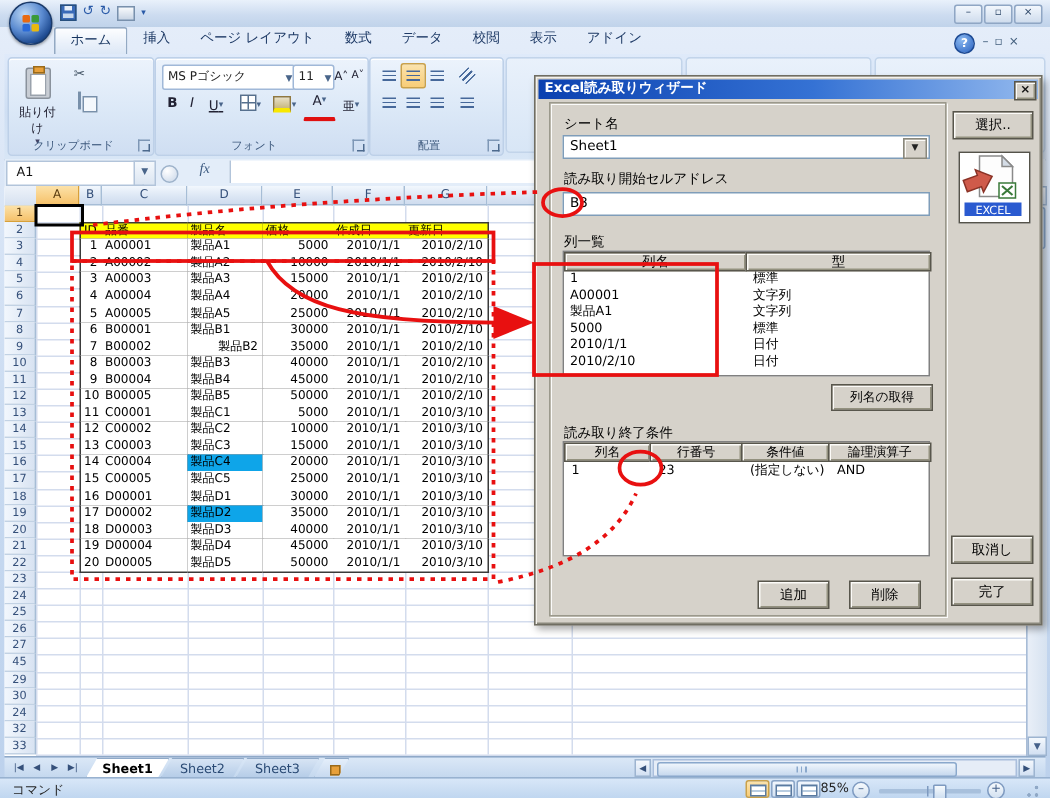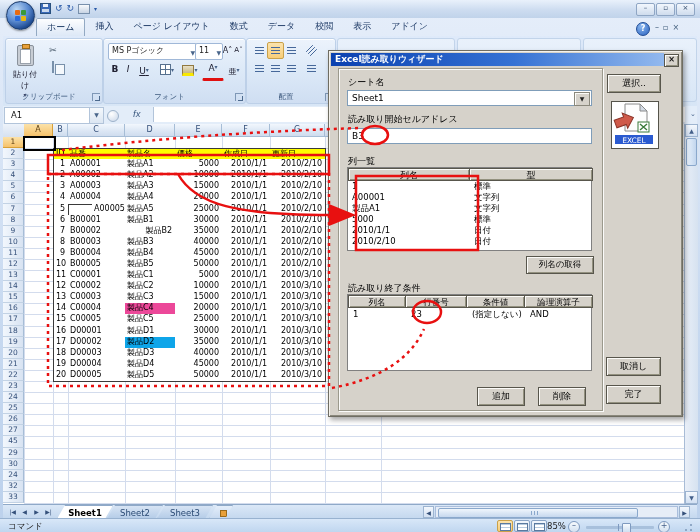--- a/index.html
+++ b/index.html
@@ -81,21 +81,21 @@
   .ghost{position:absolute;top:2px;height:62px;border:1px solid #c2d4ea;border-radius:3px;
          background:linear-gradient(#e9f1fb,#d8e6f6);}
   
   #fbar{position:absolute;left:3px;top:106px;width:694px;height:18px;background:#e3edf9;border-bottom:1px solid #a9bcd6;}
   #namebox{position:absolute;left:1px;top:1px;width:84px;height:15px;background:#fff;border:1px solid #b2c4da;
            font-size:8.5px;line-height:14px;padding-left:6px;color:#111;}
   #nbdrop{position:absolute;left:86px;top:1px;width:13px;height:15px;background:linear-gradient(#f4f8fc,#dce6f2);
           border:1px solid #b2c4da;font-size:6px;line-height:14px;text-align:center;color:#49658a;}
   #splitdot{position:absolute;left:104px;top:4px;width:10px;height:10px;border-radius:50%;
             background:radial-gradient(circle at 35% 30%,#fff,#c8d6e8);border:1px solid #9db2ca;}
-  #fxbtn{position:absolute;left:130px;top:2px;font-size:9.5px;font-style:italic;color:#3c5a80;font-family:Liberation Sans, sans-serif;text-align:center;}
+  #fxbtn{position:absolute;left:130px;top:2px;font-size:9.5px;font-style:italic;color:#3c5a80;font-family:Liberation Serif, serif;text-align:center;}
   #finput{position:absolute;left:150px;top:1px;width:531px;height:15px;background:#fff;border-left:1px solid #b2c4da;}
   #fexpand{position:absolute;left:684px;top:1px;width:12px;height:16px;text-align:center;font-size:7px;line-height:15px;color:#44608a;}
   
   #sheet{position:absolute;left:3px;top:124px;width:681px;height:380px;background:#fff;overflow:hidden;z-index:1;}
   #corner{position:absolute;left:0;top:0;width:21px;height:13px;background:linear-gradient(#eef3fa,#d6e1f0);
           border-right:1px solid #a6bdd6;border-bottom:1px solid #a6bdd6;}
   .ch{position:absolute;top:0;height:12px;background:linear-gradient(#f2f7fd,#dbe6f4 60%,#cfdcee);
       border-right:1px solid #a6bdd6;border-bottom:1px solid #a6bdd6;text-align:center;
       font-size:8px;line-height:12px;color:#35507a;}
   .ch.sel,.rh.sel{background:linear-gradient(#fce2a9,#f6c26b);color:#5a3c10;border-color:#d8a038;}
@@ -147,23 +147,23 @@
   #ztrack{position:absolute;left:586px;top:7px;width:68px;height:3px;background:#a8c0dc;border-radius:1px;}
   #ztick{position:absolute;left:32px;top:-2px;width:1px;height:7px;background:#7e9ac0;}
   #zthumb{position:absolute;left:36px;top:-3px;width:7px;height:9px;background:linear-gradient(#f6fafd,#cadcf0);
           border:1px solid #7e9ac0;border-radius:1px;}
   #grip{position:absolute;left:682px;top:3px;width:12px;height:10px;
         background:
          radial-gradient(circle at 9px 8px,#8fa8c6 1px,transparent 1.4px),
          radial-gradient(circle at 9px 3px,#8fa8c6 1px,transparent 1.4px),
          radial-gradient(circle at 4px 8px,#8fa8c6 1px,transparent 1.4px);}
   
-  #dialog{position:absolute;left:328px;top:50px;width:337px;height:365px;background:#d6d2ca;
+  #dialog{position:absolute;left:356px;top:50px;width:337px;height:365px;background:#d6d2ca;
           border:1px solid #6f6d62;box-shadow:inset 1px 1px 0 #f4f2ec,inset -1px -1px 0 #8a887c,2px 3px 5px rgba(0,0,0,.35);
-          z-index:50;font-size:9px;color:#000;padding-left:16px;}
+          z-index:50;font-size:9px;color:#000;}
   #dtitle{position:absolute;left:2px;top:2px;width:333px;height:13px;
           background:linear-gradient(90deg,#0b41b0,#3572d4 55%,#93b9ee);color:#fff;font-weight:bold;
           font-size:9px;line-height:13px;padding-left:4px;box-sizing:border-box;}
   #dclose{position:absolute;right:3px;top:3px;width:13px;height:11px;background:#d6d2ca;
           border:1px solid #58564c;box-shadow:inset 1px 1px 0 #fcfbf8,inset -1px -1px 0 #93917f;
           font-size:8px;line-height:10px;text-align:center;font-weight:bold;color:#111;}
   #dgroup{position:absolute;left:9px;top:17px;width:263px;height:341px;border:1px solid #9b998c;
           box-shadow:inset 1px 1px 0 rgba(255,255,255,.9),1px 1px 0 rgba(255,255,255,.9);}
   .dlabel{position:absolute;font-size:9px;color:#000;white-space:nowrap;}
   .dfield{position:absolute;background:#fff;border:1px solid #7f9db9;box-sizing:border-box;
@@ -424,21 +424,21 @@
       <div class="tc" style="left: 172px; top: 57.36px; width: 48px; height: 12.09px; line-height: 10.09px; background: rgb(255, 255, 255); text-align: right; padding-left: 2px; padding-right: 3px; box-sizing: border-box;">15000</div>
       <div class="tc" style="left: 219px; top: 57.36px; width: 49px; height: 12.09px; line-height: 10.09px; background: rgb(255, 255, 255); text-align: right; padding-left: 2px; padding-right: 3px; box-sizing: border-box;">2010/1/1</div>
       <div class="tc" style="left: 267px; top: 57.36px; width: 56px; height: 12.09px; line-height: 10.09px; background: rgb(255, 255, 255); text-align: right; padding-left: 2px; padding-right: 3px; box-sizing: border-box;">2010/2/10</div>
       <div class="tc first" style="left: 50px; top: 68.45px; width: 16px; height: 12.09px; line-height: 10.09px; background: rgb(255, 255, 255); text-align: right; padding-left: 2px; padding-right: 3px; box-sizing: border-box;">4</div>
       <div class="tc" style="left: 65px; top: 68.45px; width: 58px; height: 12.09px; line-height: 10.09px; background: rgb(255, 255, 255); text-align: left; padding-left: 2px; padding-right: 3px; box-sizing: border-box;">A00004</div>
       <div class="tc" style="left: 122px; top: 68.45px; width: 51px; height: 12.09px; line-height: 10.09px; background: rgb(255, 255, 255); text-align: left; padding-left: 2px; padding-right: 3px; box-sizing: border-box;">製品A4</div>
       <div class="tc" style="left: 172px; top: 68.45px; width: 48px; height: 12.09px; line-height: 10.09px; background: rgb(255, 255, 255); text-align: right; padding-left: 2px; padding-right: 3px; box-sizing: border-box;">20000</div>
       <div class="tc" style="left: 219px; top: 68.45px; width: 49px; height: 12.09px; line-height: 10.09px; background: rgb(255, 255, 255); text-align: right; padding-left: 2px; padding-right: 3px; box-sizing: border-box;">2010/1/1</div>
       <div class="tc" style="left: 267px; top: 68.45px; width: 56px; height: 12.09px; line-height: 10.09px; background: rgb(255, 255, 255); text-align: right; padding-left: 2px; padding-right: 3px; box-sizing: border-box;">2010/2/10</div>
       <div class="tc first" style="left: 50px; top: 79.54px; width: 16px; height: 12.09px; line-height: 10.09px; background: rgb(255, 255, 255); text-align: right; padding-left: 2px; padding-right: 3px; box-sizing: border-box;">5</div>
-      <div class="tc" style="left: 65px; top: 79.54px; width: 58px; height: 12.09px; line-height: 10.09px; background: rgb(255, 255, 255); text-align: left; padding-left: 2px; padding-right: 3px; box-sizing: border-box; margin-left: 24px;">A00005</div>
+      <div class="tc" style="left: 65px; top: 79.54px; width: 58px; height: 12.09px; line-height: 10.09px; background: rgb(255, 255, 255); text-align: left; padding-left: 2px; padding-right: 3px; box-sizing: border-box;">A00005</div>
       <div class="tc" style="left: 122px; top: 79.54px; width: 51px; height: 12.09px; line-height: 10.09px; background: rgb(255, 255, 255); text-align: left; padding-left: 2px; padding-right: 3px; box-sizing: border-box;">製品A5</div>
       <div class="tc" style="left: 172px; top: 79.54px; width: 48px; height: 12.09px; line-height: 10.09px; background: rgb(255, 255, 255); text-align: right; padding-left: 2px; padding-right: 3px; box-sizing: border-box;">25000</div>
       <div class="tc" style="left: 219px; top: 79.54px; width: 49px; height: 12.09px; line-height: 10.09px; background: rgb(255, 255, 255); text-align: right; padding-left: 2px; padding-right: 3px; box-sizing: border-box;">2010/1/1</div>
       <div class="tc" style="left: 267px; top: 79.54px; width: 56px; height: 12.09px; line-height: 10.09px; background: rgb(255, 255, 255); text-align: right; padding-left: 2px; padding-right: 3px; box-sizing: border-box;">2010/2/10</div>
       <div class="tc first" style="left: 50px; top: 90.63px; width: 16px; height: 12.09px; line-height: 10.09px; background: rgb(255, 255, 255); text-align: right; padding-left: 2px; padding-right: 3px; box-sizing: border-box;">6</div>
       <div class="tc" style="left: 65px; top: 90.63px; width: 58px; height: 12.09px; line-height: 10.09px; background: rgb(255, 255, 255); text-align: left; padding-left: 2px; padding-right: 3px; box-sizing: border-box;">B00001</div>
       <div class="tc" style="left: 122px; top: 90.63px; width: 51px; height: 12.09px; line-height: 10.09px; background: rgb(255, 255, 255); text-align: left; padding-left: 2px; padding-right: 3px; box-sizing: border-box;">製品B1</div>
       <div class="tc" style="left: 172px; top: 90.63px; width: 48px; height: 12.09px; line-height: 10.09px; background: rgb(255, 255, 255); text-align: right; padding-left: 2px; padding-right: 3px; box-sizing: border-box;">30000</div>
       <div class="tc" style="left: 219px; top: 90.63px; width: 49px; height: 12.09px; line-height: 10.09px; background: rgb(255, 255, 255); text-align: right; padding-left: 2px; padding-right: 3px; box-sizing: border-box;">2010/1/1</div>
       <div class="tc" style="left: 267px; top: 90.63px; width: 56px; height: 12.09px; line-height: 10.09px; background: rgb(255, 255, 255); text-align: right; padding-left: 2px; padding-right: 3px; box-sizing: border-box;">2010/2/10</div>
@@ -479,21 +479,21 @@
       <div class="tc" style="left: 219px; top: 157.17px; width: 49px; height: 12.09px; line-height: 10.09px; background: rgb(255, 255, 255); text-align: right; padding-left: 2px; padding-right: 3px; box-sizing: border-box;">2010/1/1</div>
       <div class="tc" style="left: 267px; top: 157.17px; width: 56px; height: 12.09px; line-height: 10.09px; background: rgb(255, 255, 255); text-align: right; padding-left: 2px; padding-right: 3px; box-sizing: border-box;">2010/3/10</div>
       <div class="tc first" style="left: 50px; top: 168.26px; width: 16px; height: 12.09px; line-height: 10.09px; background: rgb(255, 255, 255); text-align: right; padding-left: 2px; padding-right: 3px; box-sizing: border-box;">13</div>
       <div class="tc" style="left: 65px; top: 168.26px; width: 58px; height: 12.09px; line-height: 10.09px; background: rgb(255, 255, 255); text-align: left; padding-left: 2px; padding-right: 3px; box-sizing: border-box;">C00003</div>
       <div class="tc" style="left: 122px; top: 168.26px; width: 51px; height: 12.09px; line-height: 10.09px; background: rgb(255, 255, 255); text-align: left; padding-left: 2px; padding-right: 3px; box-sizing: border-box;">製品C3</div>
       <div class="tc" style="left: 172px; top: 168.26px; width: 48px; height: 12.09px; line-height: 10.09px; background: rgb(255, 255, 255); text-align: right; padding-left: 2px; padding-right: 3px; box-sizing: border-box;">15000</div>
       <div class="tc" style="left: 219px; top: 168.26px; width: 49px; height: 12.09px; line-height: 10.09px; background: rgb(255, 255, 255); text-align: right; padding-left: 2px; padding-right: 3px; box-sizing: border-box;">2010/1/1</div>
       <div class="tc" style="left: 267px; top: 168.26px; width: 56px; height: 12.09px; line-height: 10.09px; background: rgb(255, 255, 255); text-align: right; padding-left: 2px; padding-right: 3px; box-sizing: border-box;">2010/3/10</div>
       <div class="tc first" style="left: 50px; top: 179.35px; width: 16px; height: 12.09px; line-height: 10.09px; background: rgb(255, 255, 255); text-align: right; padding-left: 2px; padding-right: 3px; box-sizing: border-box;">14</div>
       <div class="tc" style="left: 65px; top: 179.35px; width: 58px; height: 12.09px; line-height: 10.09px; background: rgb(255, 255, 255); text-align: left; padding-left: 2px; padding-right: 3px; box-sizing: border-box;">C00004</div>
-      <div class="tc" style="left: 122px; top: 179.35px; width: 51px; height: 12.09px; line-height: 10.09px; background: #ec4899; text-align: left; padding-left: 2px; padding-right: 3px; box-sizing: border-box;">製品C4</div>
+      <div class="tc" style="left: 122px; top: 179.35px; width: 51px; height: 12.09px; line-height: 10.09px; background: #0ea5e9; text-align: left; padding-left: 2px; padding-right: 3px; box-sizing: border-box;">製品C4</div>
       <div class="tc" style="left: 172px; top: 179.35px; width: 48px; height: 12.09px; line-height: 10.09px; background: rgb(255, 255, 255); text-align: right; padding-left: 2px; padding-right: 3px; box-sizing: border-box;">20000</div>
       <div class="tc" style="left: 219px; top: 179.35px; width: 49px; height: 12.09px; line-height: 10.09px; background: rgb(255, 255, 255); text-align: right; padding-left: 2px; padding-right: 3px; box-sizing: border-box;">2010/1/1</div>
       <div class="tc" style="left: 267px; top: 179.35px; width: 56px; height: 12.09px; line-height: 10.09px; background: rgb(255, 255, 255); text-align: right; padding-left: 2px; padding-right: 3px; box-sizing: border-box;">2010/3/10</div>
       <div class="tc first" style="left: 50px; top: 190.44px; width: 16px; height: 12.09px; line-height: 10.09px; background: rgb(255, 255, 255); text-align: right; padding-left: 2px; padding-right: 3px; box-sizing: border-box;">15</div>
       <div class="tc" style="left: 65px; top: 190.44px; width: 58px; height: 12.09px; line-height: 10.09px; background: rgb(255, 255, 255); text-align: left; padding-left: 2px; padding-right: 3px; box-sizing: border-box;">C00005</div>
       <div class="tc" style="left: 122px; top: 190.44px; width: 51px; height: 12.09px; line-height: 10.09px; background: rgb(255, 255, 255); text-align: left; padding-left: 2px; padding-right: 3px; box-sizing: border-box;">製品C5</div>
       <div class="tc" style="left: 172px; top: 190.44px; width: 48px; height: 12.09px; line-height: 10.09px; background: rgb(255, 255, 255); text-align: right; padding-left: 2px; padding-right: 3px; box-sizing: border-box;">25000</div>
       <div class="tc" style="left: 219px; top: 190.44px; width: 49px; height: 12.09px; line-height: 10.09px; background: rgb(255, 255, 255); text-align: right; padding-left: 2px; padding-right: 3px; box-sizing: border-box;">2010/1/1</div>
       <div class="tc" style="left: 267px; top: 190.44px; width: 56px; height: 12.09px; line-height: 10.09px; background: rgb(255, 255, 255); text-align: right; padding-left: 2px; padding-right: 3px; box-sizing: border-box;">2010/3/10</div>
       <div class="tc first" style="left: 50px; top: 201.53px; width: 16px; height: 12.09px; line-height: 10.09px; background: rgb(255, 255, 255); text-align: right; padding-left: 2px; padding-right: 3px; box-sizing: border-box;">16</div>

